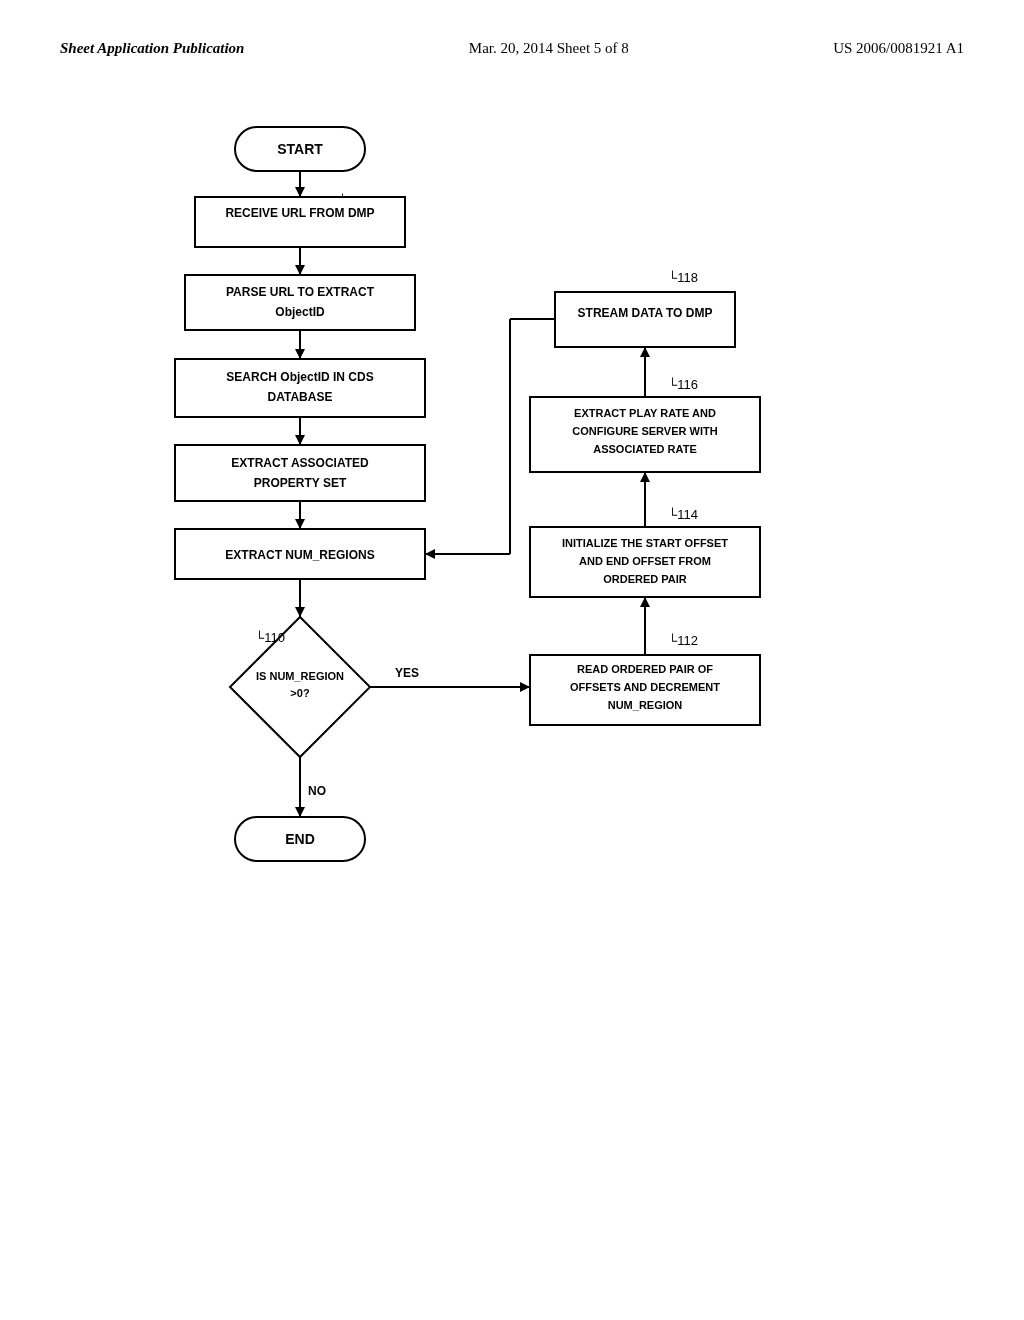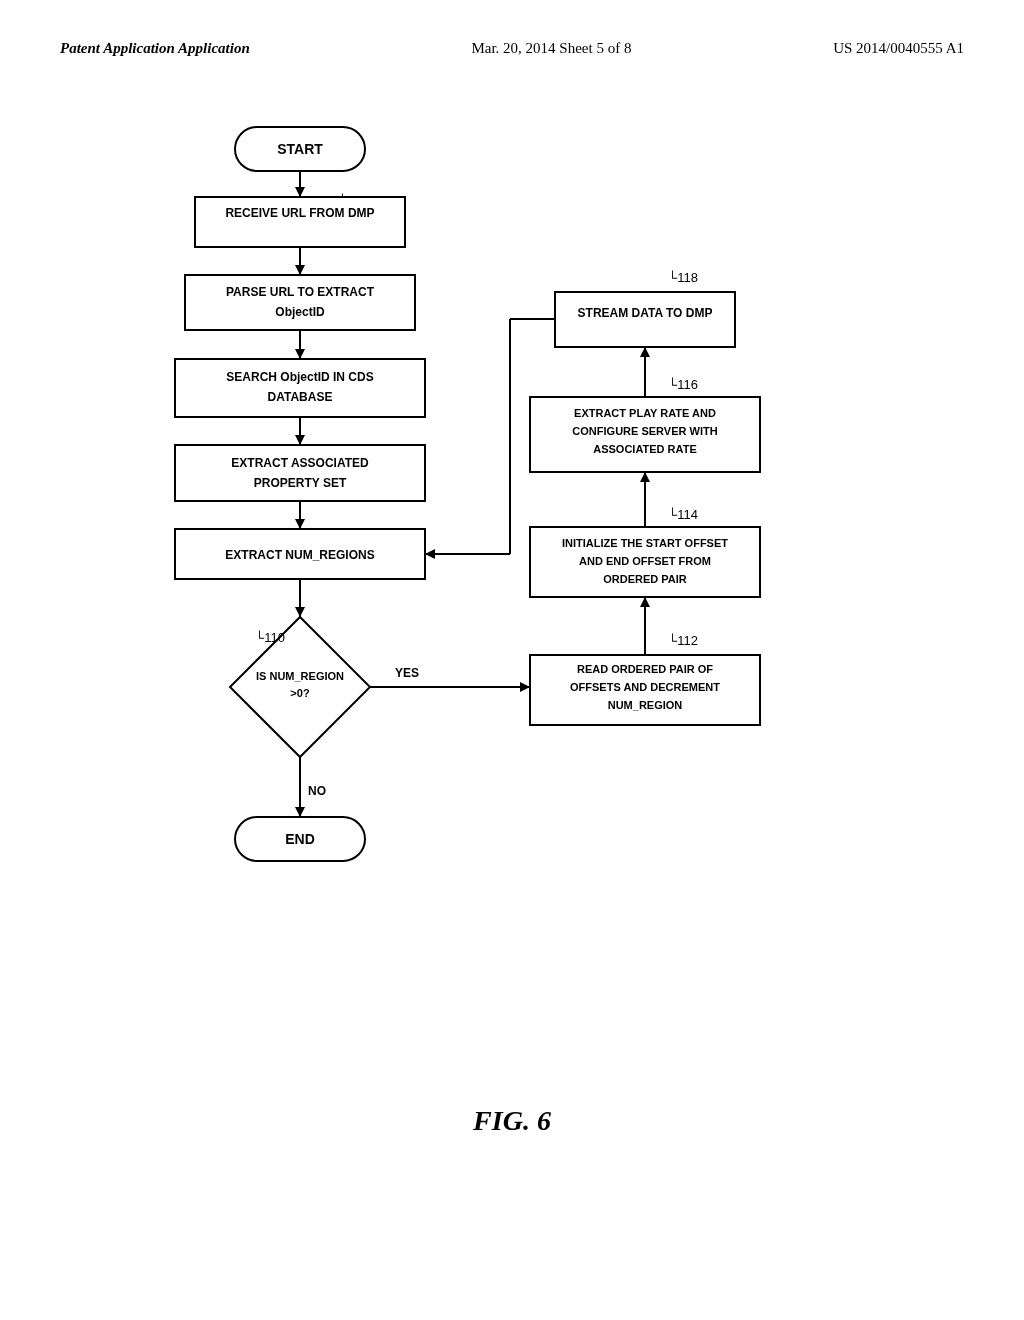--- a/index.html
+++ b/index.html
@@ -49,23 +49,23 @@
       text-align: center;
       font-size: 28px;
       font-style: italic;
       font-weight: bold;
     }
   </style>
 </head>
 <body>
 
 <div class="header">
-  <span class="header-left">Patent Application Application</span>
+  <span class="header-left">Sheet Application Publication</span>
   <span class="header-center">Mar. 20, 2014  Sheet 5 of 8</span>
-  <span class="header-right">US 2014/0040555 A1</span>
+  <span class="header-right">US 2006/0081921 A1</span>
 </div>
 
 <div class="diagram-area">
   <svg width="1024" height="1060" style="position:absolute; top:0; left:0;">
 
     <rect x="235" y="30" width="130" height="44" rx="22" ry="22" fill="white" stroke="black" stroke-width="2"></rect>
     <text x="300" y="57" text-anchor="middle" font-family="Arial" font-size="14" font-weight="bold">START</text>
 
     <line x1="300" y1="74" x2="300" y2="100" stroke="black" stroke-width="2"></line>
     <polygon points="300,100 295,90 305,90" fill="black"></polygon>
@@ -167,14 +167,13 @@
 
     <text x="668" y="185" font-family="Arial" font-size="13">└118</text>
 
     <line x1="555" y1="222" x2="510" y2="222" stroke="black" stroke-width="2"></line>
     <line x1="510" y1="222" x2="510" y2="457" stroke="black" stroke-width="2"></line>
     <line x1="510" y1="457" x2="425" y2="457" stroke="black" stroke-width="2"></line>
     <polygon points="425,457 435,452 435,462" fill="black"></polygon>
 
   </svg>
 
-  <div class="fig-caption">FIG. 6</div>
 </div>
 
 </body></html>

